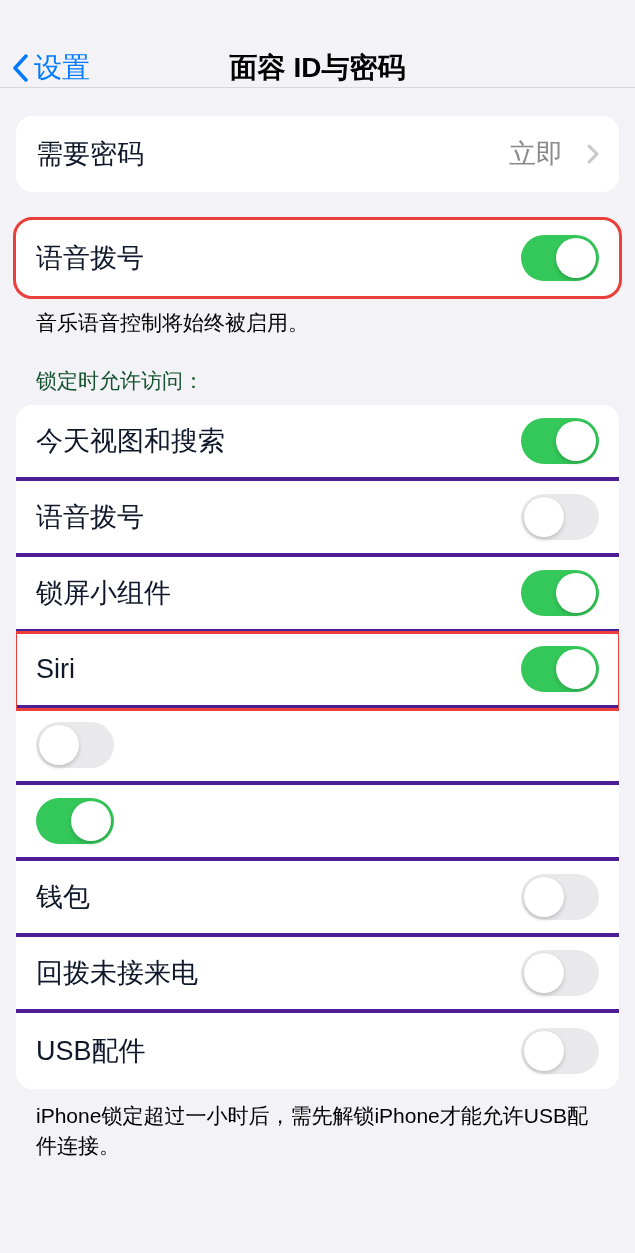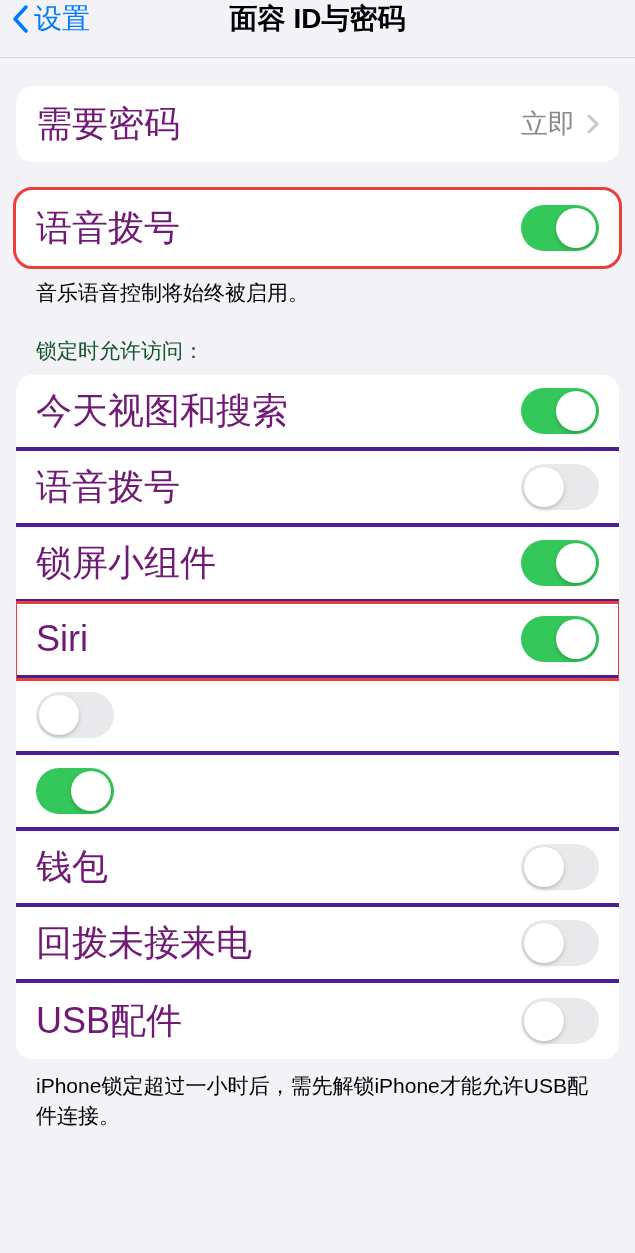--- a/index.html
+++ b/index.html
@@ -5,22 +5,22 @@
     * { margin: 0; padding: 0; box-sizing: border-box; }
     body {
       font-family: -apple-system, "PingFang SC", "Helvetica Neue", Arial, sans-serif;
       background: #f2f2f7;
       width: 635px;
       height: 1253px;
       overflow: hidden;
     }
     .header {
       display: flex;
-      align-items: flex-start;
-      height: 58px;
+      align-items: flex-end;
+      height: 88px;
       background: #f2f2f7;
       border-bottom: 1px solid #d8d8d8;
       position: relative;
     }
     .back-button {
       display: flex;
       align-items: center;
       color: #007aff;
       font-size: 28px;
       padding-left: 12px;
@@ -59,27 +59,27 @@
       border-bottom: 4px solid #4c1d95;
     }
     .row:last-child { border-bottom: none; }
     .row.highlighted {
       outline: 3px solid #ea3f3a;
       outline-offset: -1.5px;
       position: relative;
       z-index: 1;
     }
     .row-label {
-      font-size: 36px;
-      color: #701a75;
+      font-size: 27px;
+      color: #0f172a;
     }
     .row-right {
       display: flex;
       align-items: center;
-      gap: 12px;
+      gap: 24px;
     }
     .row-value {
       font-size: 27px;
       color: #8a8a8e;
     }
     .chevron-right {
       width: 12px;
       height: 20px;
       stroke: #c7c7cc;
     }

